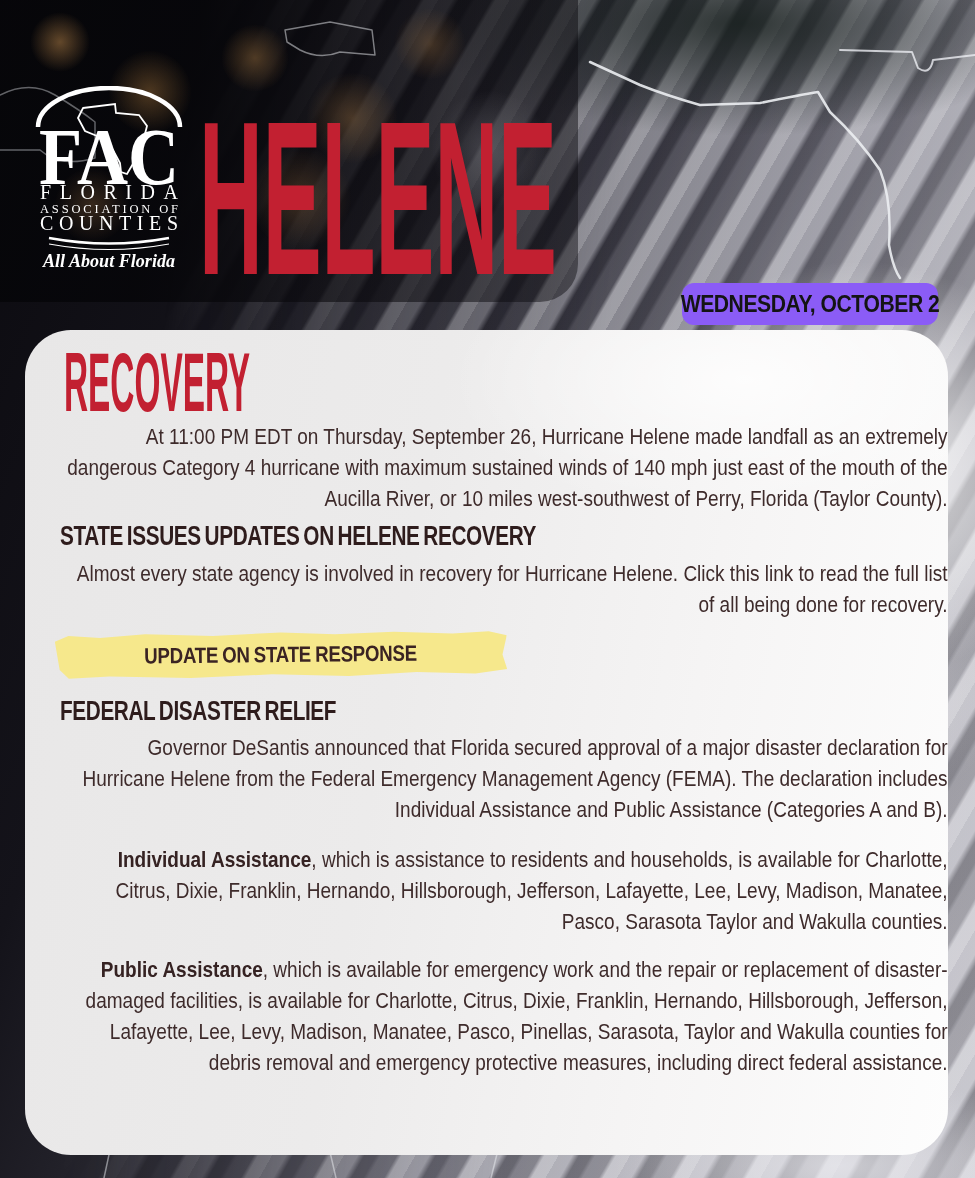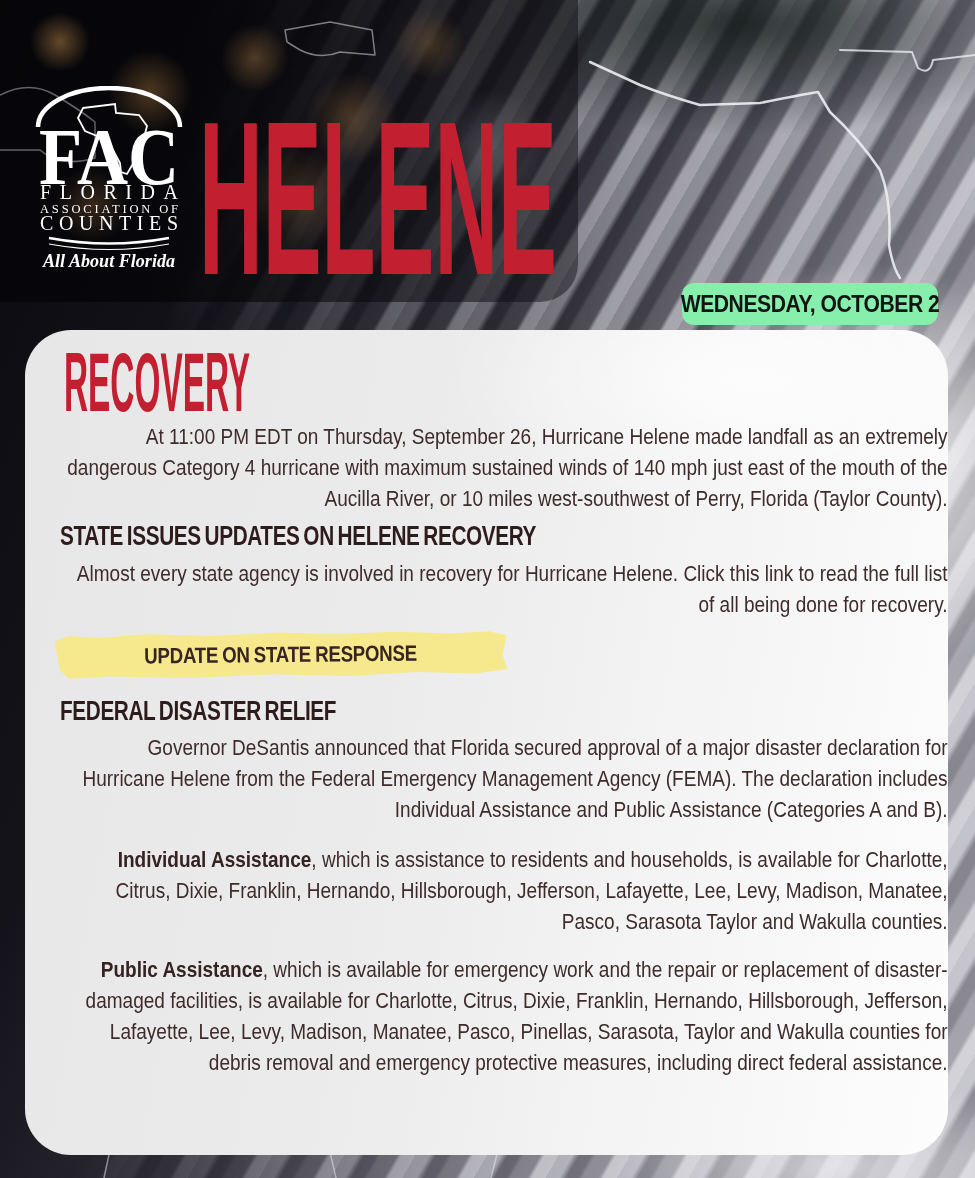--- a/index.html
+++ b/index.html
@@ -38,21 +38,21 @@
       radial-gradient(circle at 490px 150px, rgba(120,120,128,.5), rgba(0,0,0,0) 60px);}
   .map-lines{position:absolute;inset:0;}
   
   .logo-svg{position:absolute;left:35px;top:86px;}
   .kicker{position:absolute;left:213px;top:68px;color:#fff;
     font-family:"DejaVu Serif","Liberation Serif",serif;font-weight:bold;
     font-size:32px;line-height:1;letter-spacing:11px;white-space:nowrap;}
   .title-svg{position:absolute;left:199px;top:114px;}
   .title-svg text{font-family:"Liberation Sans",sans-serif;font-weight:bold;fill:#c22031;}
   .date-badge{position:absolute;left:682px;top:283px;width:256px;height:42px;
-    background:#86efac;border-radius:12px;display:flex;align-items:center;justify-content:center;}
+    background:#8b5cf6;border-radius:12px;display:flex;align-items:center;justify-content:center;}
   .date-badge span{font-weight:bold;font-size:24px;color:#141414;letter-spacing:-.5px;
     transform:scaleX(.88);white-space:nowrap;}
   
   .card{position:absolute;left:25px;top:330px;width:923px;height:825px;border-radius:46px;
     background:
       radial-gradient(ellipse 420px 200px at 78% 6%, rgba(255,255,255,.8), rgba(255,255,255,0) 70%),
       linear-gradient(100deg,#e8e7e7 0%,#ecebeb 40%,#f6f5f5 72%,#fdfdfd 100%); text-align: right;}
   .rec-svg{position:absolute;left:39px;top:21px;}
   .rec-svg text{font-family:"Liberation Sans",sans-serif;font-weight:bold;fill:#c22031;}
   .para{position:absolute;font-size:22.5px;line-height:31px;color:#3e2b2b;

